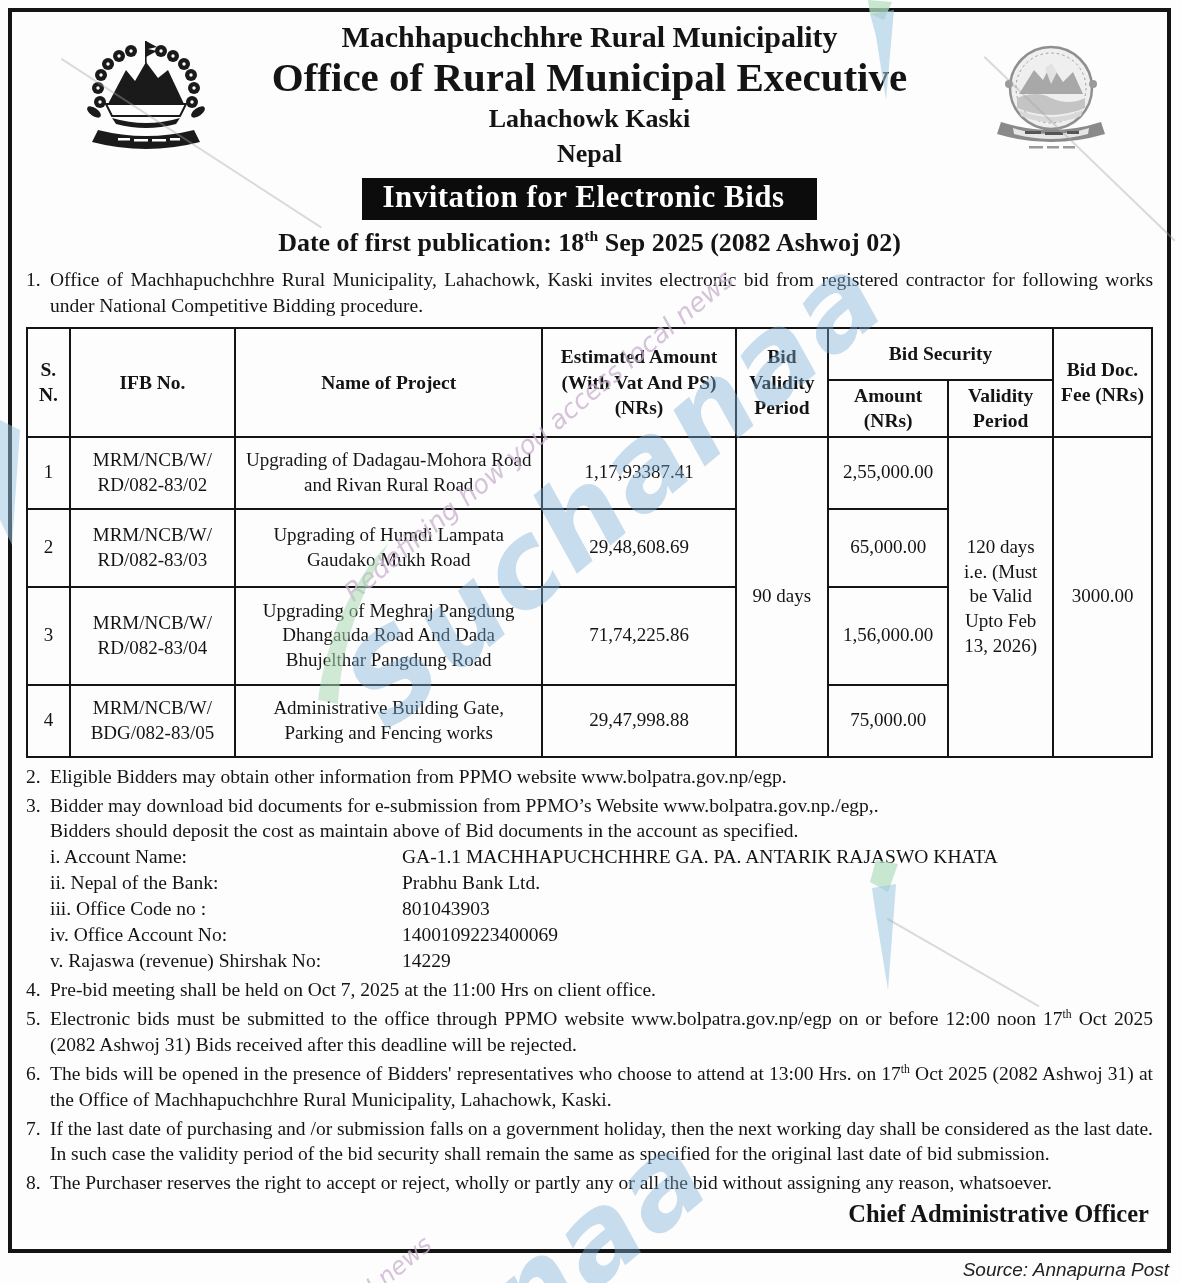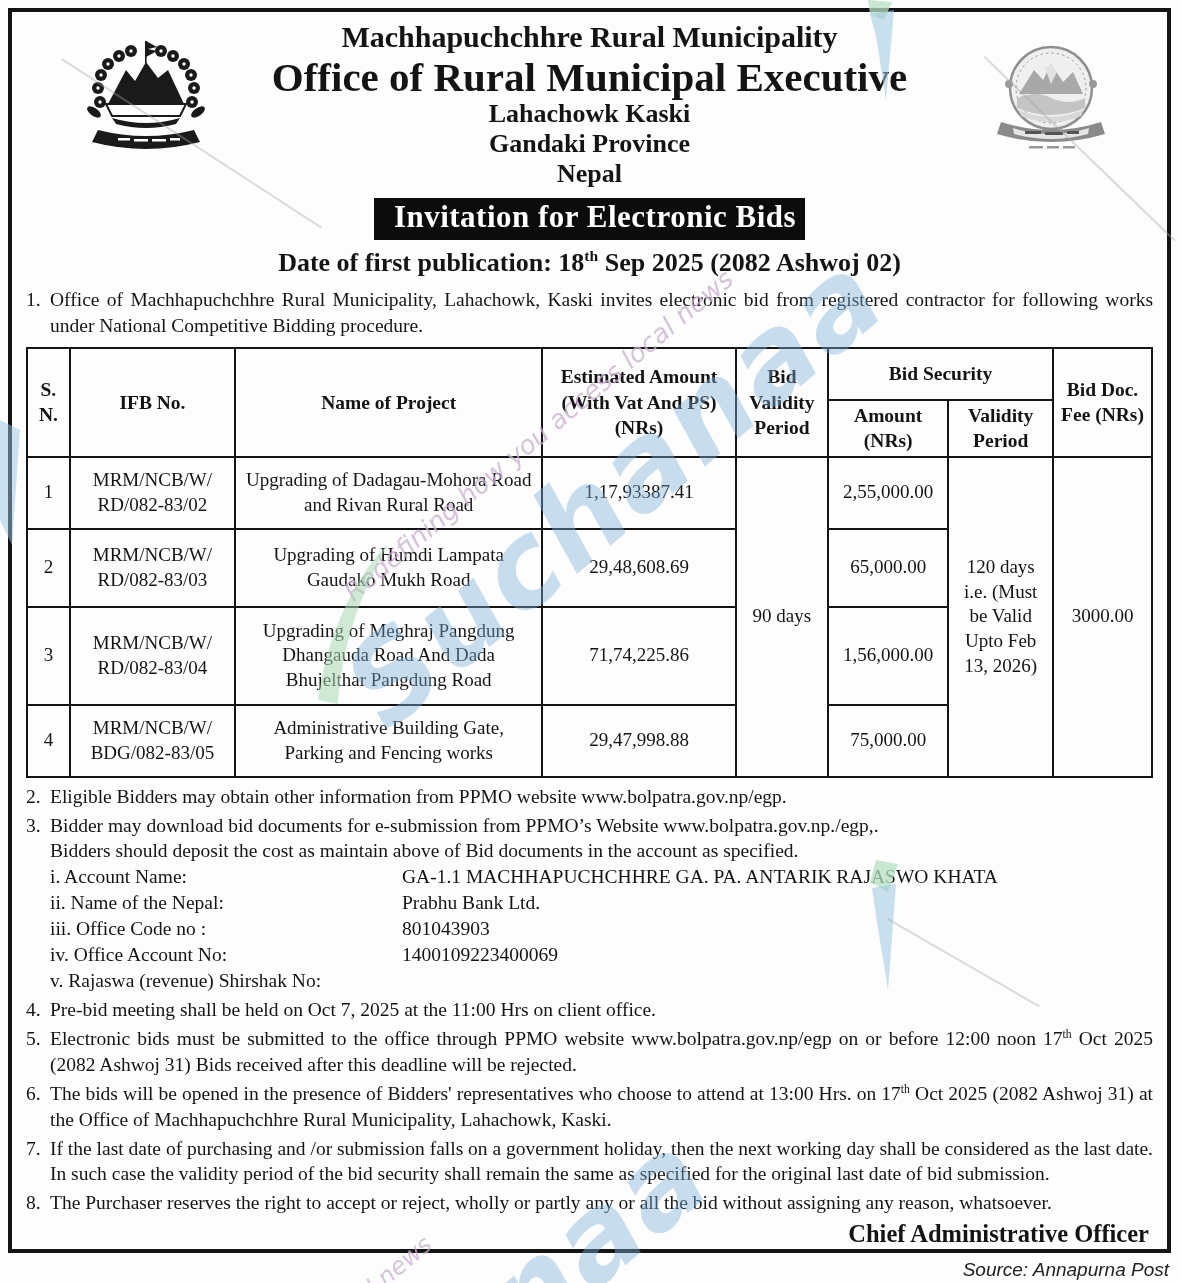--- a/index.html
+++ b/index.html
@@ -9,25 +9,25 @@
     font-family:"Liberation Serif", serif; color:#141414; overflow:hidden;
   }
   .doc-border {
     position:absolute; left:8px; top:8px; width:1163px; height:1245px;
     border:4px solid #141414; padding:4px 14px 0 14px; background:transparent;
   }
   
   .hdr { text-align:center; position:relative; }
   .hdr-line1 { font-size:30px; font-weight:bold; margin-top:4px; }
   .hdr-line2 { font-size:41px; font-weight:bold; line-height:1.05; margin-top:2px; }
-  .hdr-line3, .hdr-line4, .hdr-line5 { font-size:26px; font-weight:bold; }
+  .hdr-line3, .hdr-line4, .hdr-line5 { font-size:26px; font-weight:bold; margin-top:5px; }
   .banner-wrap { margin-top:9px; }
   .banner {
     display:inline-block; background:#0c0c0c; color:#fff; font-size:31px; font-weight:bold;
-    padding:1px 9px 5px 20px; letter-spacing:0.5px;
+    padding:1px 32px 5px 20px; letter-spacing:0.5px;
   }
   .pubdate { font-size:26px; font-weight:bold; margin-top:8px; }
   .pubdate sup, .nt sup { font-size:60%; vertical-align:super; line-height:0; }
   .logo { position:absolute; }
   .logo-left { left:52px; top:18px; }
   .logo-right { right:40px; top:22px; }
   
   .note { display:flex; font-size:19.5px; line-height:1.33; margin-top:3px; }
   .note .num { flex:0 0 24px; }
   .note .nt { flex:1; text-align:justify; }
@@ -151,21 +151,20 @@
               <rect x="40" y="104" width="14" height="2.5"></rect>
               <rect x="58" y="104" width="12" height="2.5"></rect>
               <rect x="74" y="104" width="12" height="2.5"></rect>
             </g>
         </svg>
       </span>
 
       <div class="hdr-line1">Machhapuchchhre Rural Municipality</div>
       <div class="hdr-line2">Office of Rural Municipal Executive</div>
       <div class="hdr-line3">Lahachowk Kaski</div>
-      <div class="hdr-line4">Gandaki Province</div>
       <div class="hdr-line5">Nepal</div>
       <div class="banner-wrap"><span class="banner">Invitation for Electronic Bids</span></div>
       <div class="pubdate"><span>Date of first publication: 18</span><sup>th</sup><span> Sep 2025 (2082 Ashwoj 02)</span></div>
     </div>
 
     <div class="note intro">
       <span class="num">1.</span>
       <div class="nt"><span>Office of Machhapuchchhre Rural Municipality, Lahachowk, Kaski invites electronic bid from registered contractor for following works under National Competitive Bidding procedure.</span></div>
     </div>
 
@@ -243,33 +242,34 @@
     <div class="note">
       <span class="num">3.</span>
       <div class="nt">
         <div><span>Bidder may download bid documents for e-submission from PPMO’s Website www.bolpatra.gov.np./egp,.</span></div>
         <div class="subline">Bidders should deposit the cost as maintain above of Bid documents in the account as specified.</div>
         <div class="acct-row">
           <span>i. Account Name:</span>
           <span>GA-1.1 MACHHAPUCHCHHRE GA. PA. ANTARIK RAJASWO KHATA</span>
         </div>
         <div class="acct-row">
-          <span>ii. Name of the Nepal:</span>
+          <span>ii. Nepal of the Bank:</span>
           <span>Prabhu Bank Ltd.</span>
         </div>
         <div class="acct-row">
           <span>iii. Office Code no :</span>
           <span>801043903</span>
         </div>
         <div class="acct-row">
           <span>iv. Office Account No:</span>
           <span>1400109223400069</span>
         </div>
         <div class="acct-row">
           <span>v. Rajaswa (revenue) Shirshak No:</span>
+          <span>14229</span>
         </div>
       </div>
     </div>
 
     <div class="note">
       <span class="num">4.</span>
       <div class="nt"><span>Pre-bid meeting shall be held on Oct 7, 2025 at the 11:00 Hrs on client office.</span></div>
     </div>
     <div class="note">
       <span class="num">5.</span>

